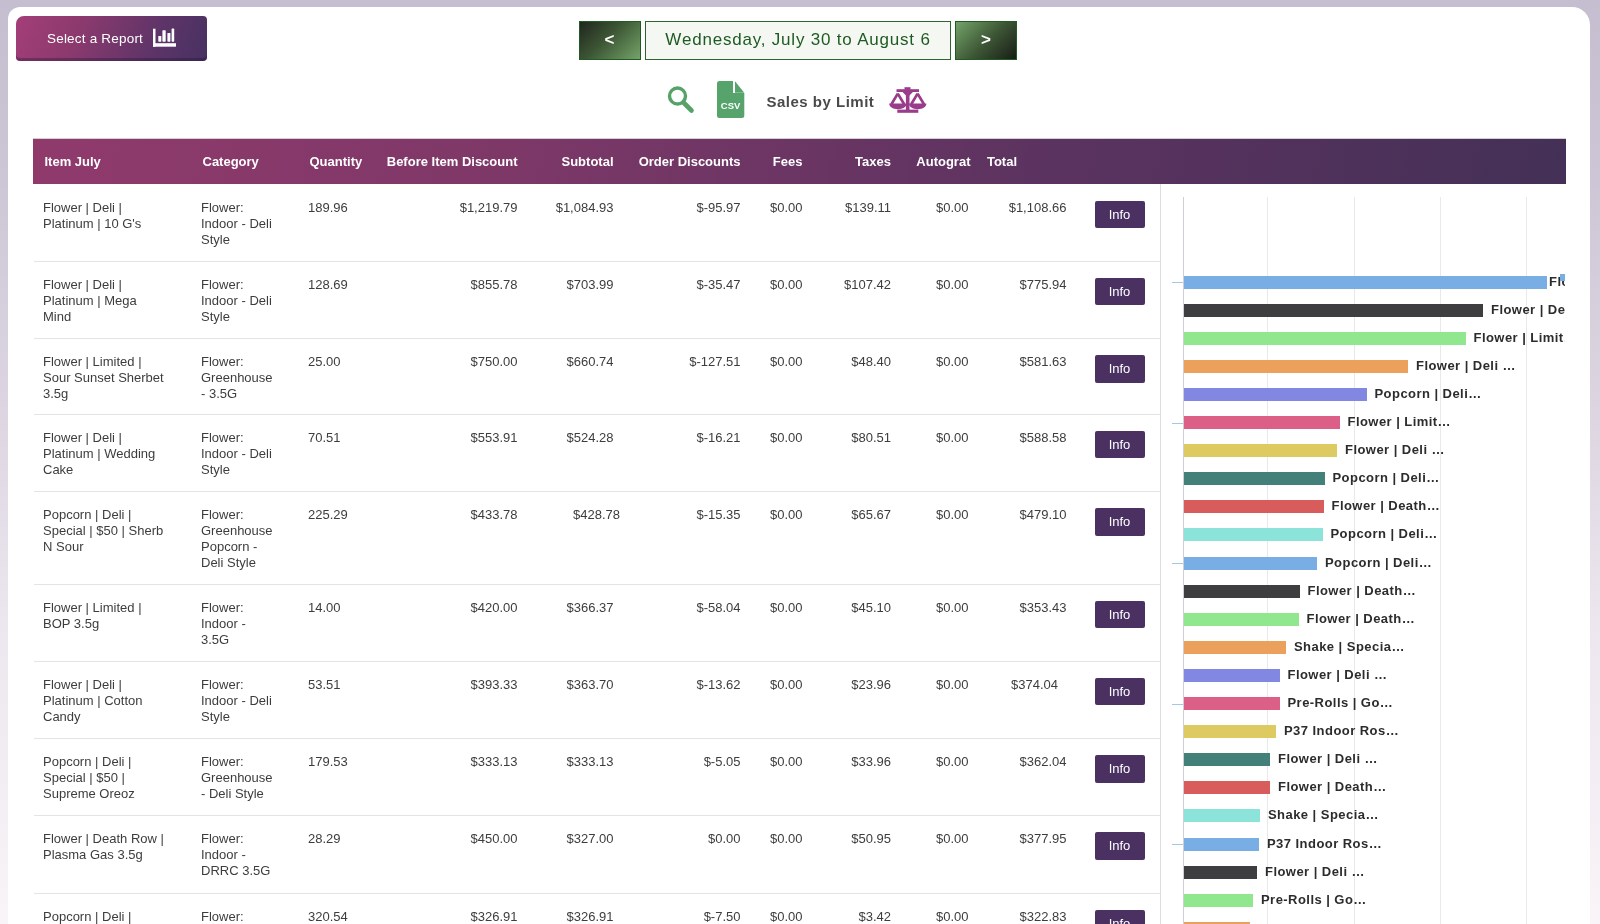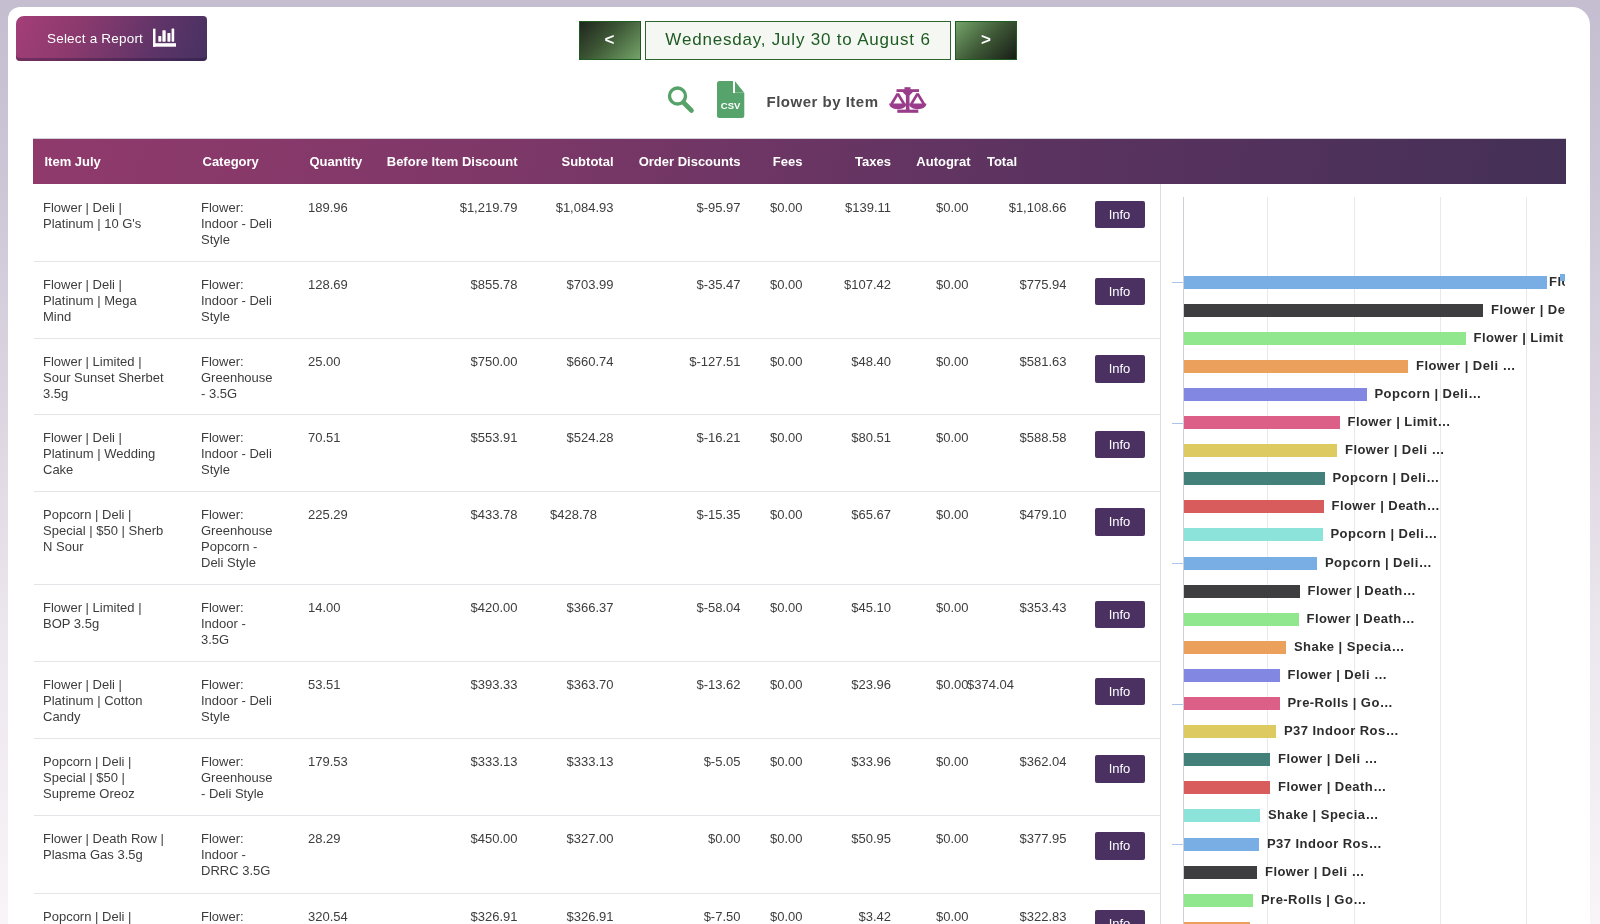--- a/index.html
+++ b/index.html
@@ -53,21 +53,21 @@
 <div class="navbtn next">&gt;</div>
 <svg class="abs" style="left:665px;top:85px" width="32" height="30" viewBox="0 0 32 30">
 <circle cx="12.5" cy="11" r="8" fill="none" stroke="#57a269" stroke-width="3.4"></circle>
 <line x1="18.5" y1="17.5" x2="26.5" y2="25.5" stroke="#57a269" stroke-width="4.6" stroke-linecap="round"></line>
 </svg>
 <svg class="abs" style="left:716.5px;top:80.5px" width="28" height="38" viewBox="0 0 28 38">
 <path d="M2.5,0 H16 V12 H27.3 V34.5 a2.5,2.5 0 0 1 -2.5,2.5 H2.5 a2.5,2.5 0 0 1 -2.5,-2.5 V2.5 a2.5,2.5 0 0 1 2.5,-2.5 z" fill="#57a36c"></path>
 <path d="M18,0.3 L27.3,11.8 L18,11.8 z" fill="#57a36c"></path>
 <text x="13.6" y="27.5" text-anchor="middle" font-family="Liberation Sans,sans-serif" font-size="9.5" font-weight="bold" fill="#fff">CSV</text>
 </svg>
-<div class="sbi">Flower by Item</div>
+<div class="sbi">Sales by Limit</div>
 <svg class="abs" style="left:887px;top:85px" width="40" height="30" viewBox="0 0 40 30">
 <g fill="#9a3c8c">
 <rect x="17.5" y="2.2" width="6" height="2.6"></rect>
 <rect x="9.5" y="4.2" width="22.5" height="2.8"></rect>
 <polygon points="15.3,6.8 26.2,6.8 20.7,12.2"></polygon>
 <rect x="18.9" y="4.5" width="3.6" height="21.5"></rect>
 <rect x="10.3" y="24.6" width="21" height="3.2"></rect>
 </g>
 <g stroke="#9a3c8c" fill="none" stroke-width="2.7" stroke-linejoin="round">
 <path d="M10.8,8.6 L4.4,19.2 M10.8,8.6 L17.2,19.2"></path>
@@ -138,21 +138,21 @@
 <div class="cell mon" style="left:717.0px">$80.51</div>
 <div class="cell mon" style="left:794.5px">$0.00</div>
 <div class="cell mon" style="left:892.5px">$588.58</div>
 <div class="info">Info</div>
 </div>
 <div class="row" style="top:353.0px;height:92.5px">
 <div class="cell" style="left:9px">Popcorn | Deli |<br>Special | $50 | Sherb<br>N Sour</div>
 <div class="cell" style="left:167px">Flower:<br>Greenhouse<br>Popcorn -<br>Deli Style</div>
 <div class="cell" style="left:274px">225.29</div>
 <div class="cell mon" style="left:343.5px">$433.78</div>
-<div class="cell mon" style="left:423px">$428.78</div>
+<div class="cell mon" style="left:446px">$428.78</div>
 <div class="cell mon" style="left:566.5px">$-15.35</div>
 <div class="cell mon" style="left:628.5px">$0.00</div>
 <div class="cell mon" style="left:717.0px">$65.67</div>
 <div class="cell mon" style="left:794.5px">$0.00</div>
 <div class="cell mon" style="left:892.5px">$479.10</div>
 <div class="info">Info</div>
 </div>
 <div class="row" style="top:445.5px;height:77.0px">
 <div class="cell" style="left:9px">Flower | Limited |<br>BOP 3.5g</div>
 <div class="cell" style="left:167px">Flower:<br>Indoor -<br>3.5G</div>
@@ -169,21 +169,21 @@
 <div class="row" style="top:522.5px;height:77.5px">
 <div class="cell" style="left:9px">Flower | Deli |<br>Platinum | Cotton<br>Candy</div>
 <div class="cell" style="left:167px">Flower:<br>Indoor - Deli<br>Style</div>
 <div class="cell" style="left:274px">53.51</div>
 <div class="cell mon" style="left:343.5px">$393.33</div>
 <div class="cell mon" style="left:439.5px">$363.70</div>
 <div class="cell mon" style="left:566.5px">$-13.62</div>
 <div class="cell mon" style="left:628.5px">$0.00</div>
 <div class="cell mon" style="left:717.0px">$23.96</div>
 <div class="cell mon" style="left:794.5px">$0.00</div>
-<div class="cell mon" style="left:840px">$374.04</div>
+<div class="cell mon" style="left:884px">$374.04</div>
 <div class="info">Info</div>
 </div>
 <div class="row" style="top:600.0px;height:77.0px">
 <div class="cell" style="left:9px">Popcorn | Deli |<br>Special | $50 |<br>Supreme Oreoz</div>
 <div class="cell" style="left:167px">Flower:<br>Greenhouse<br>- Deli Style</div>
 <div class="cell" style="left:274px">179.53</div>
 <div class="cell mon" style="left:343.5px">$333.13</div>
 <div class="cell mon" style="left:439.5px">$333.13</div>
 <div class="cell mon" style="left:566.5px">$-5.05</div>
 <div class="cell mon" style="left:628.5px">$0.00</div>

